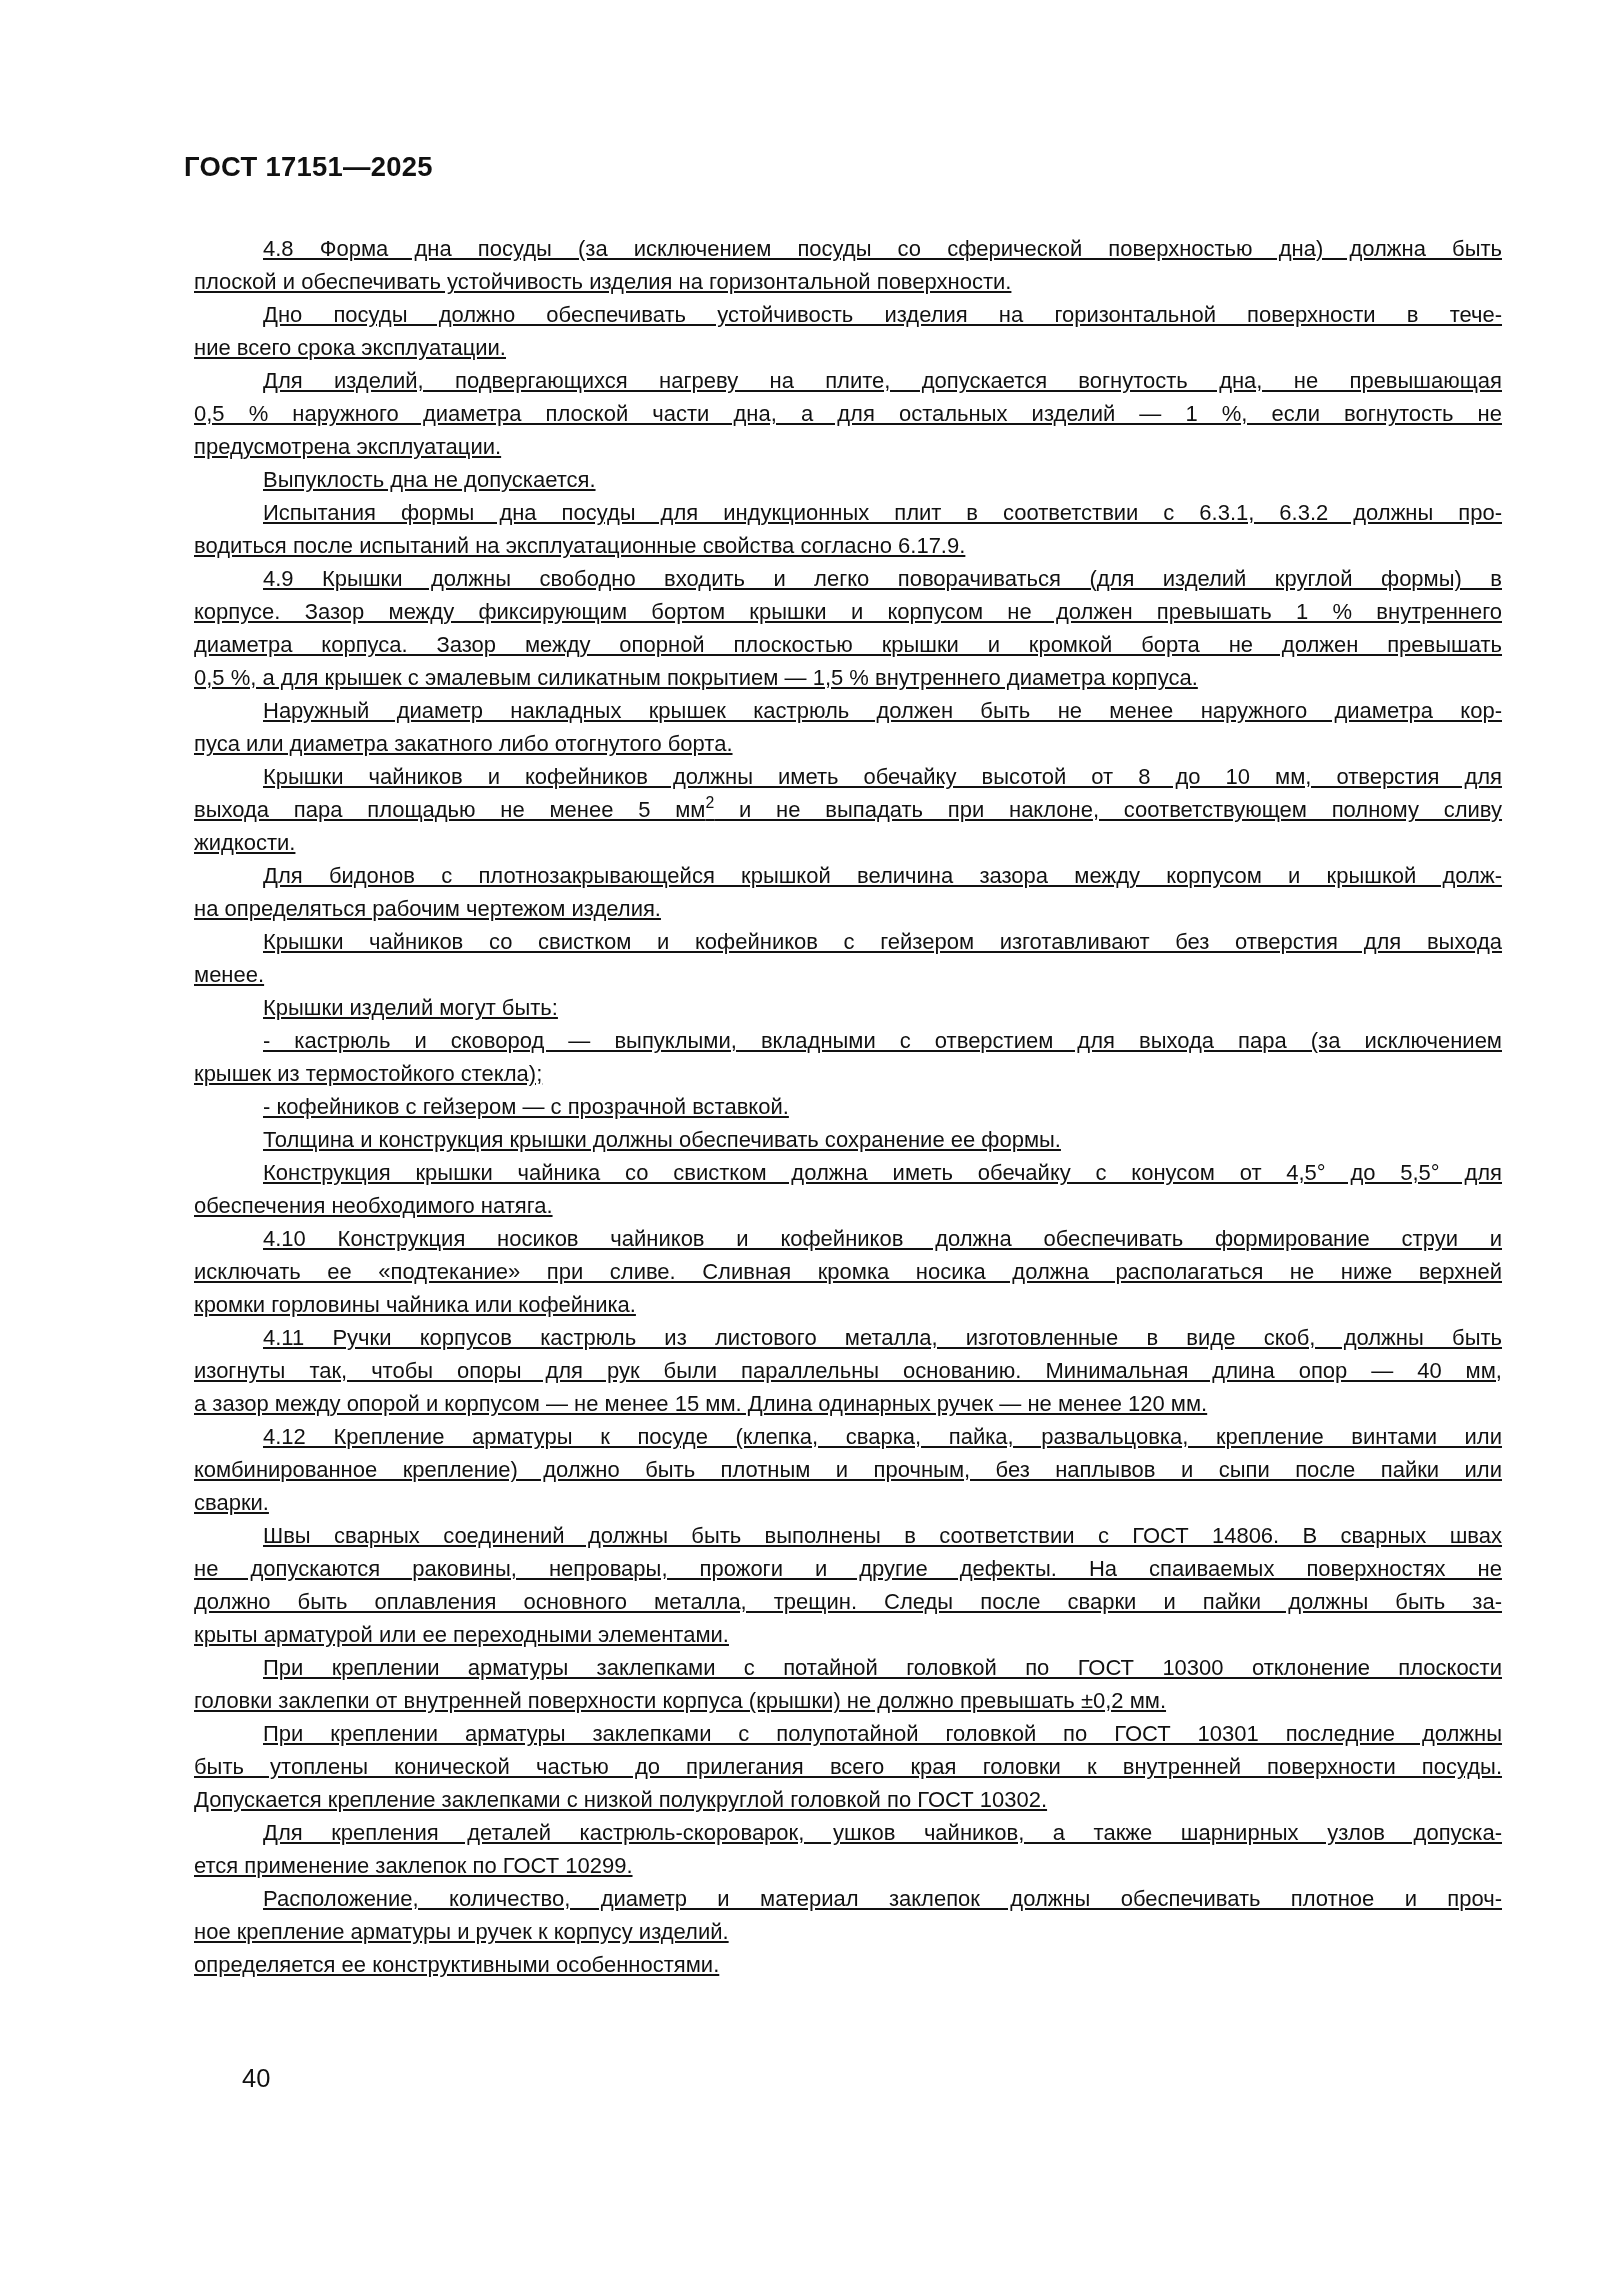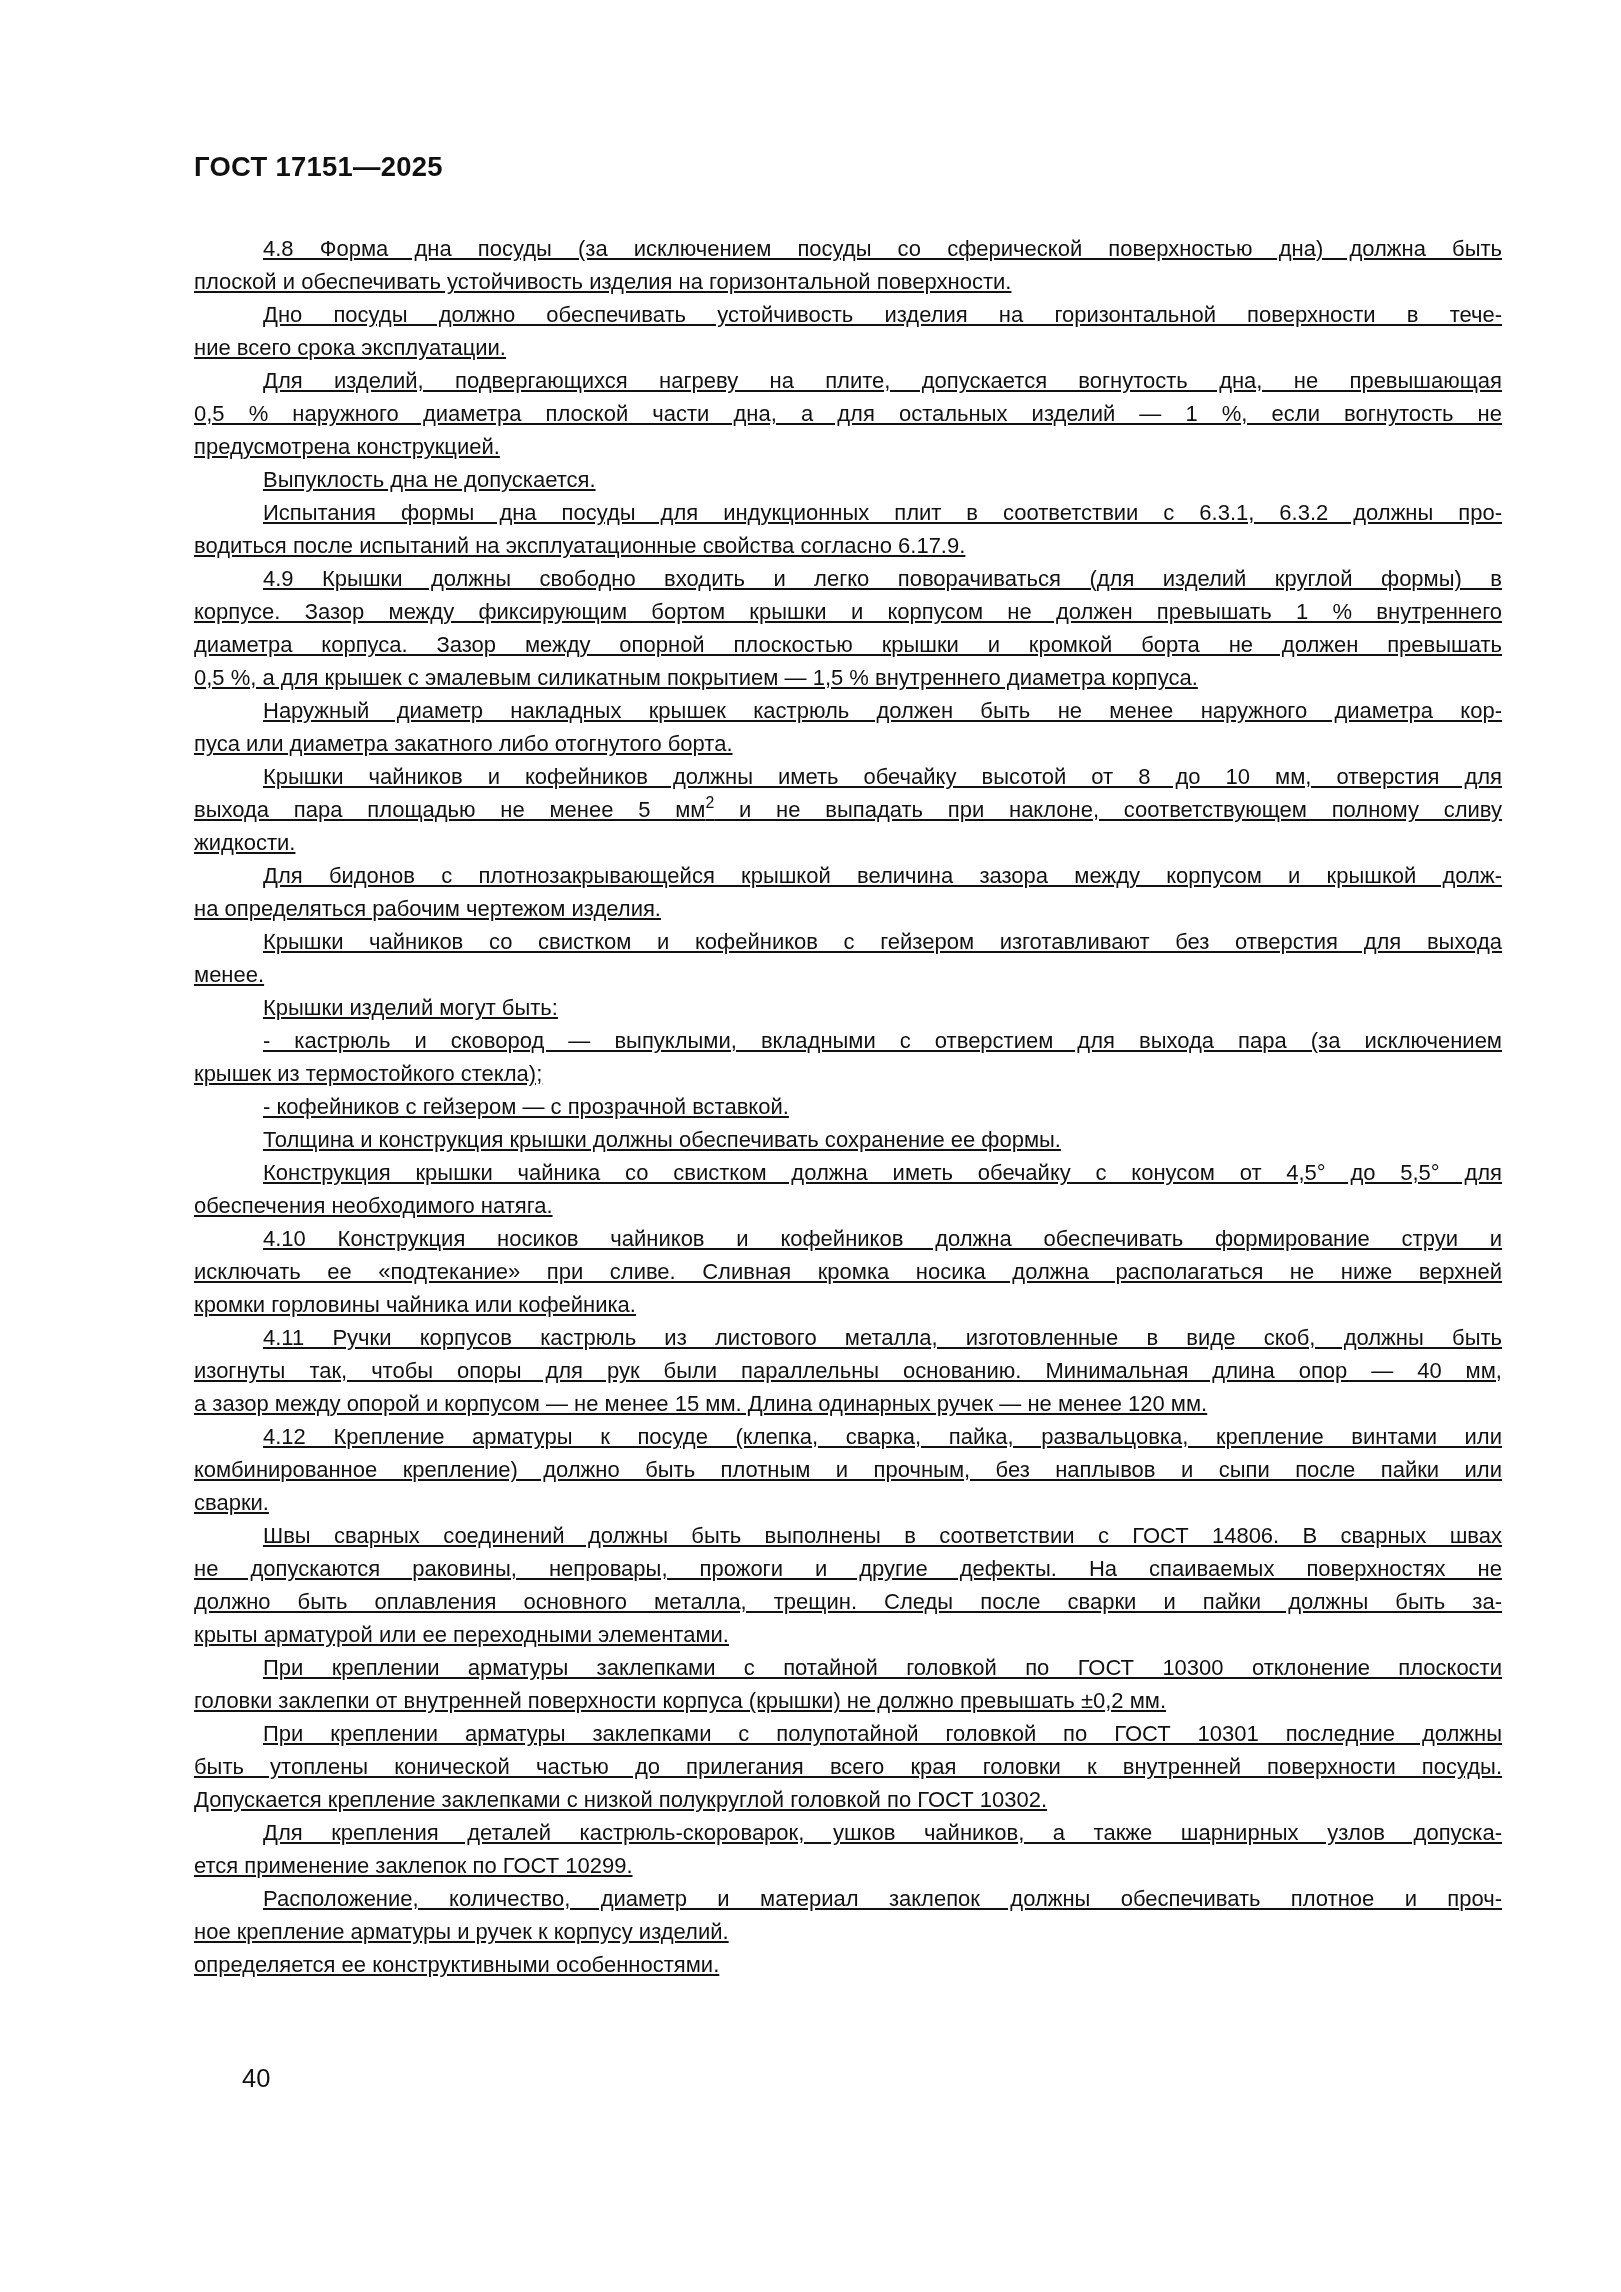--- a/index.html
+++ b/index.html
@@ -11,21 +11,21 @@
     position: relative;
     width: 1621px;
     height: 2293px;
     background: #ffffff;
     font-family: "Liberation Sans", sans-serif;
     color: #111111;
     overflow: hidden;
   }
   .doc-header {
     position: absolute;
-    left: 194px;
+    left: 184px;
     top: 151px;
     font-size: 27.4px;
     font-weight: bold;
     letter-spacing: 0.3px;
     white-space: nowrap;
   }
   .doc-body {
     position: absolute;
     left: 194px;
     top: 232px;
@@ -75,21 +75,21 @@
         <div class="line ind fill">4.8 Форма дна посуды (за исключением посуды со сферической поверхностью дна) должна быть</div>
         <div class="line">плоской и обеспечивать устойчивость изделия на горизонтальной поверхности.</div>
       </div>
       <div class="para">
         <div class="line ind fill">Дно посуды должно обеспечивать устойчивость изделия на горизонтальной поверхности в тече-</div>
         <div class="line">ние всего срока эксплуатации.</div>
       </div>
       <div class="para">
         <div class="line ind fill">Для изделий, подвергающихся нагреву на плите, допускается вогнутость дна, не превышающая</div>
         <div class="line fill">0,5 % наружного диаметра плоской части дна, а для остальных изделий — 1 %, если вогнутость не</div>
-        <div class="line">предусмотрена конструкцией.</div>
+        <div class="line">предусмотрена эксплуатации.</div>
       </div>
       <div class="para">
         <div class="line ind">Выпуклость дна не допускается.</div>
       </div>
       <div class="para">
         <div class="line ind fill">Испытания формы дна посуды для индукционных плит в соответствии с 6.3.1, 6.3.2 должны про-</div>
         <div class="line">водиться после испытаний на эксплуатационные свойства согласно 6.17.9.</div>
       </div>
       <div class="para">
         <div class="line ind fill">4.9 Крышки должны свободно входить и легко поворачиваться (для изделий круглой формы) в</div>

